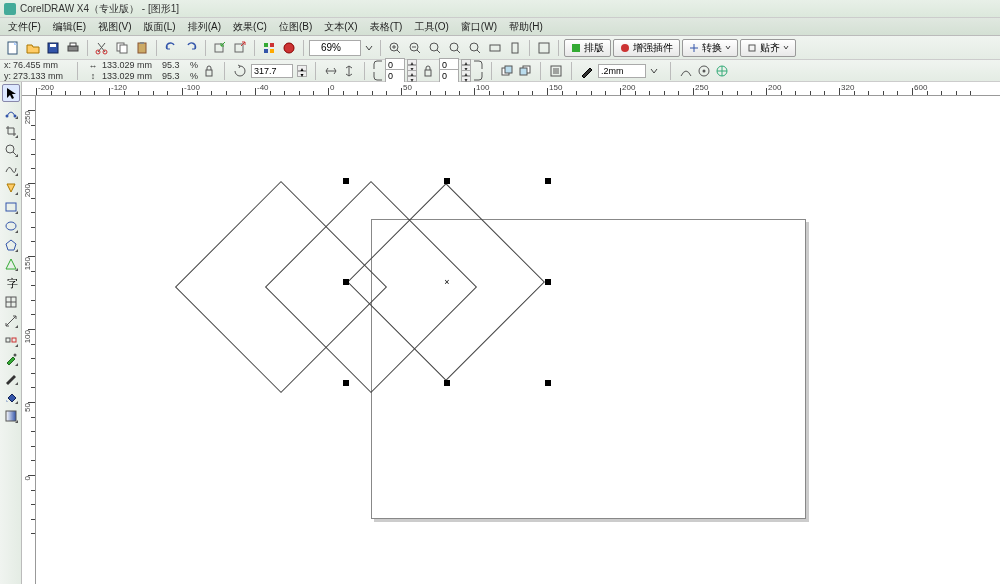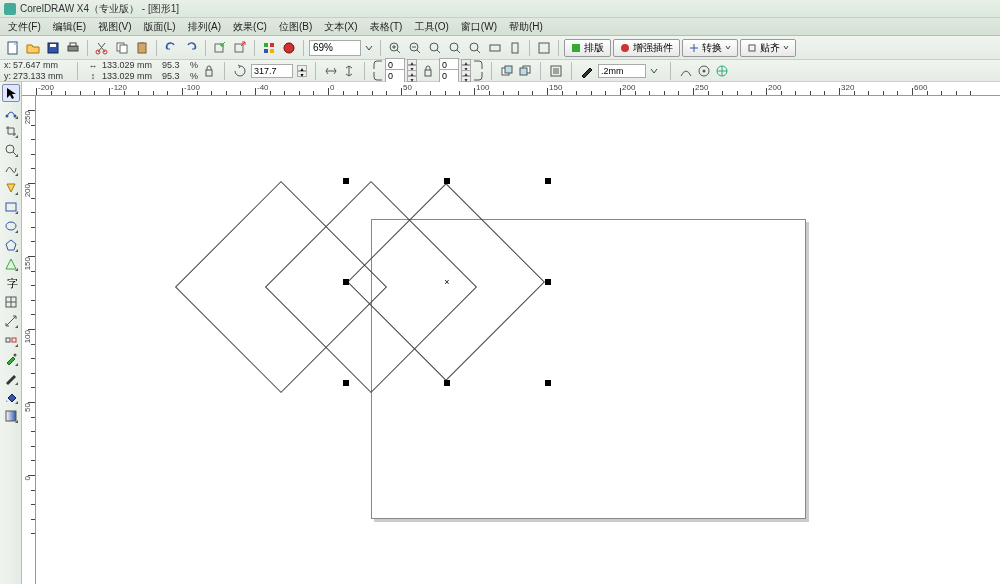--- a/index.html
+++ b/index.html
@@ -11,21 +11,21 @@
 .titlebar .title { font-size: 10px; color: #333; }
 
 
 .menubar { height: 18px; background: linear-gradient(#e0e8e0,#d4e0d4); display: flex; align-items: center; padding: 0 2px; border-bottom: 1px solid #bbb; }
 .menubar .menu-item { padding: 2px 6px; font-size: 10px; color: #222; cursor: pointer; }
 
 
 .toolbar { height: 24px; background: linear-gradient(#f0f4f0,#e4ece4); display: flex; align-items: center; padding: 0 4px; gap: 2px; border-bottom: 1px solid #ccc; }
 .toolbar .tb-btn { width: 18px; height: 18px; display: flex; align-items: center; justify-content: center; cursor: pointer; border: 1px solid transparent; border-radius: 2px; }
 .toolbar .sep { width: 1px; height: 16px; background: #bbb; margin: 0 3px; }
-.toolbar .tb-input { height: 16px; font-size: 10px; border: 1px solid #aaa; padding: 0 3px; background: #fff; }
+.toolbar .tb-input { height: 16px; font-size: 10px; border: 1px solid #aaa; padding: 0 11px; background: #fff; }
 .toolbar .tb-text-btn { height: 18px; padding: 0 6px; font-size: 10px; border: 1px solid #999; background: linear-gradient(#fff,#e8e8e8); border-radius: 2px; cursor: pointer; display: flex; align-items: center; gap: 3px; }
 
 
 .propbar { height: 22px; background: linear-gradient(#f0f4f0,#e4ece4); display: flex; align-items: center; padding: 0 4px; gap: 4px; border-bottom: 1px solid #ccc; }
 .propbar .pb-group { display: flex; flex-direction: column; gap: 1px; }
 .propbar .pb-row { display: flex; align-items: center; gap: 2px; font-size: 9px; color: #333; height: 10px; }
 .propbar .pb-input { width: 60px; height: 14px; font-size: 9px; border: 1px solid #aaa; padding: 0 2px; }
 .propbar .pb-icon { width: 14px; height: 14px; display: flex; align-items: center; justify-content: center; }
 .propbar .spin { width: 10px; display: flex; flex-direction: column; }
 .propbar .spin span { height: 6px; font-size: 6px; line-height: 6px; text-align: center; border: 1px solid #aaa; background: #eee; cursor: pointer; }
@@ -258,21 +258,21 @@
       <svg width="6" height="6">
         <path d="M1 1 L3 4 L5 1" stroke="#444" fill="none"></path>
       </svg>
     </div>
 </div>
 
 <div class="propbar">
   <div class="pb-group">
     <div class="pb-row">
         <span>x:</span>
-        <span style="width:56px">57.647 mm</span>
+        <span style="width:56px">76.455 mm</span>
       </div>
     <div class="pb-row">
         <span>y:</span>
         <span style="width:56px">273.133 mm</span>
       </div>
   </div>
   <div class="sep2"></div>
   <div class="pb-group">
     <div class="pb-row">
         <span class="pb-icon">↔</span>

